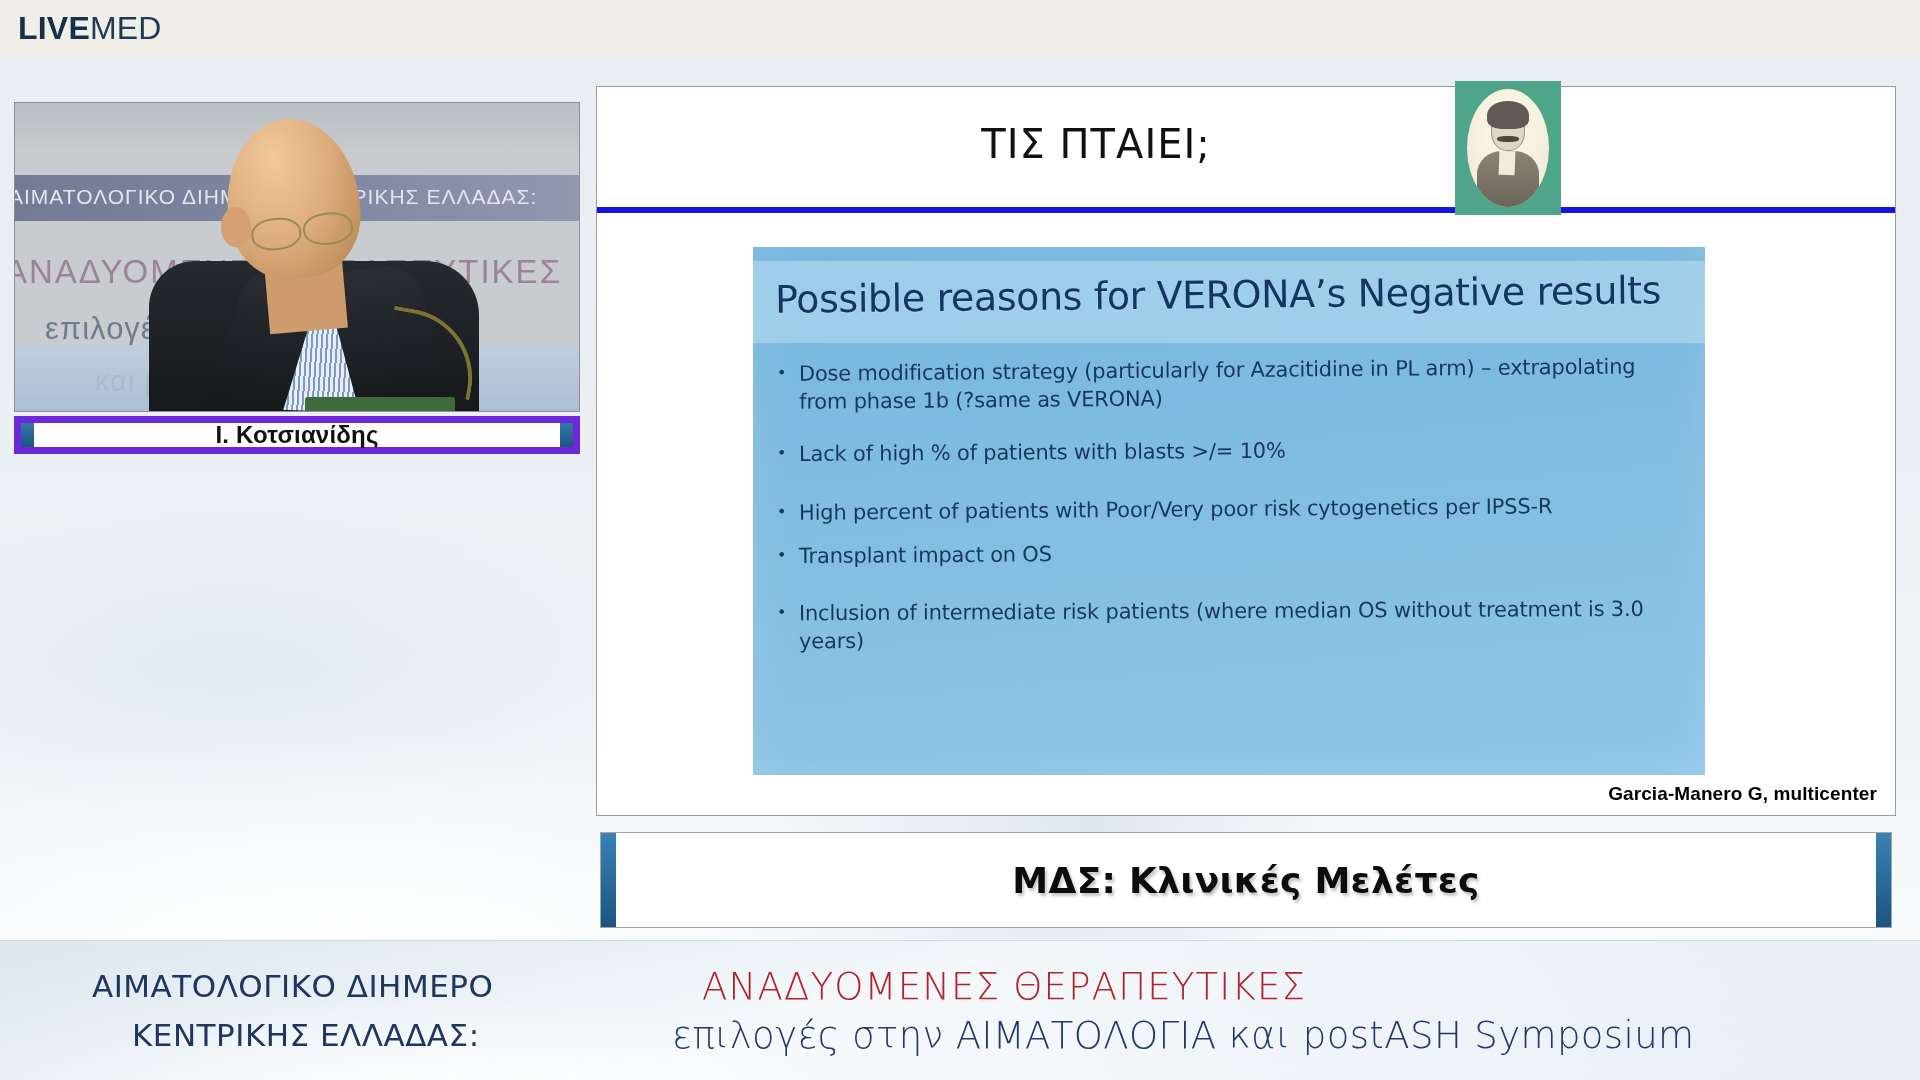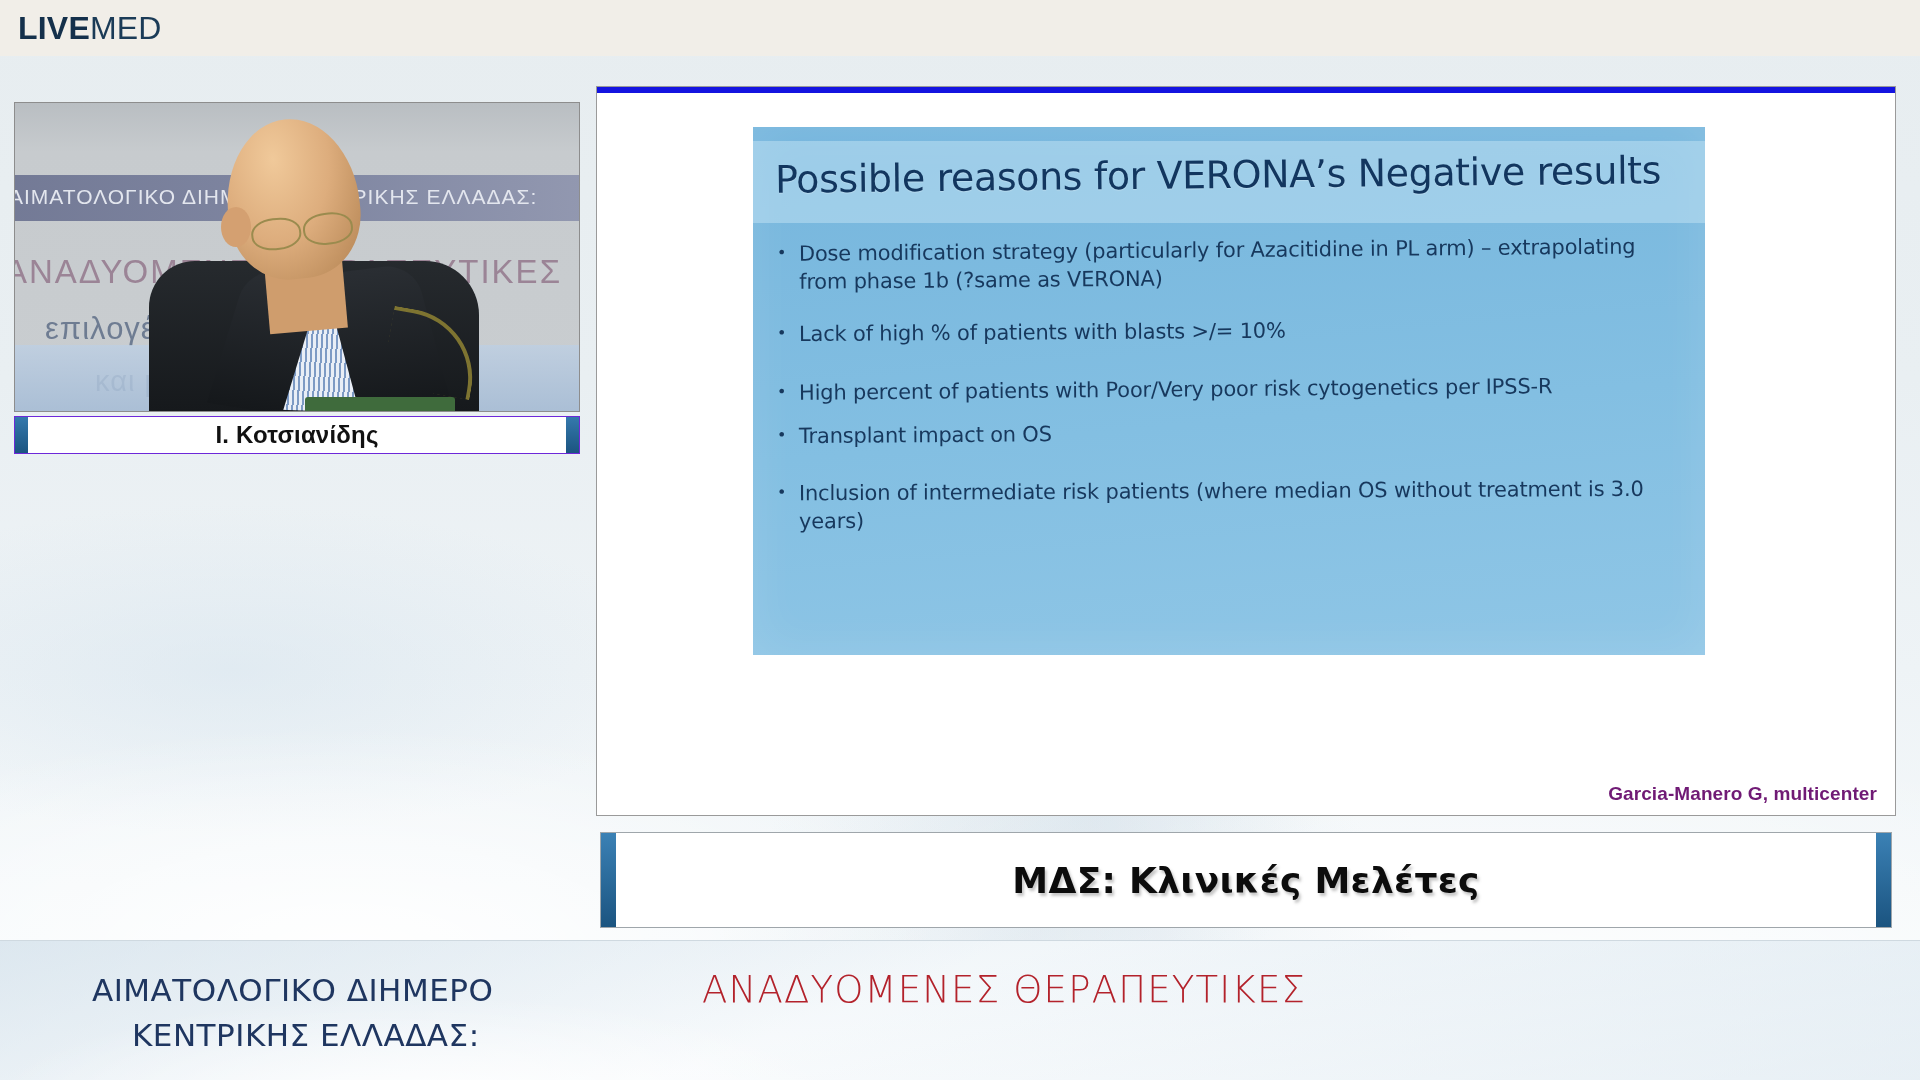--- a/index.html
+++ b/index.html
@@ -197,21 +197,21 @@
     border-radius: 3px;
   }
 
   
   .name-plate {
     position: relative;
     margin-top: 4px;
     width: 566px;
     height: 38px;
     background: #ffffff;
-    border: 1px solid #6d28d9;
+    border: 7px solid #6d28d9;
     display: flex;
     align-items: center;
     justify-content: center;
   }
   .name-plate:before, .name-plate:after {
     content: "";
     position: absolute;
     top: 0; bottom: 0;
     width: 13px;
     background: linear-gradient(180deg,#2e6da4,#1d5party);
@@ -366,21 +366,21 @@
   .ps-b2 { transform: rotate(-0.5deg); margin-bottom: 16px; }
   .ps-b3 { transform: rotate(-0.4deg); margin-bottom: 30px; }
   .ps-b4 { transform: rotate(-0.3deg); }
 
   .citation {
     position: absolute;
     right: 18px;
     bottom: 10px;
     font-size: 19px;
     font-weight: 700;
-    color: #701a75;
+    color: #000000;
     letter-spacing: 0.1px;
   }
 
   
   .session-banner {
     position: absolute;
     left: 600px;
     top: 832px;
     width: 1292px;
     height: 96px;
@@ -492,20 +492,32 @@
       <div class="mic"></div>
       <div class="laptop"></div>
     </div>
   </div>
   <div class="name-plate">
     <span class="name-text">Ι. Κοτσιανίδης</span>
   </div>
 </div>
 
 <div class="slide">
+  <div class="slide-title-row">
+    <div class="slide-title">ΤΙΣ ΠΤΑΙΕΙ;</div>
+    <div class="portrait-badge">
+      <div class="portrait-oval">
+        <div class="p-body"></div>
+        <div class="p-collar"></div>
+        <div class="p-face"></div>
+        <div class="p-hair"></div>
+        <div class="p-moustache"></div>
+      </div>
+    </div>
+  </div>
   <div class="slide-rule"></div>
 
   <div class="photo-slide">
     <div class="photo-slide-head"></div>
     <div class="ps-title">Possible reasons for VERONA’s Negative results</div>
     <div class="ps-bullets">
       <div class="ps-bullet ps-b0">
         <span class="ps-dot">•</span>
         <span class="ps-txt">Dose modification strategy (particularly for Azacitidine in PL arm) – extrapolating from phase 1b (?same as VERONA)</span>
       </div>
@@ -533,14 +545,15 @@
 
 <div class="session-banner">
   <span class="session-text">ΜΔΣ: Κλινικές Μελέτες</span>
 </div>
 
 <div class="footer">
   <div class="footer-grid">
     <div class="f-left f-left-1">ΑΙΜΑΤΟΛΟΓΙΚΟ ΔΙΗΜΕΡΟ</div>
     <div class="f-right-1">ΑΝΑΔΥΟΜΕΝΕΣ ΘΕΡΑΠΕΥΤΙΚΕΣ</div>
     <div class="f-left f-left-2">ΚΕΝΤΡΙΚΗΣ ΕΛΛΑΔΑΣ:</div>
+    <div class="f-right-2">επιλογές στην ΑΙΜΑΤΟΛΟΓΙΑ και postASH Symposium</div>
   </div>
 </div>
 
 </body></html>

